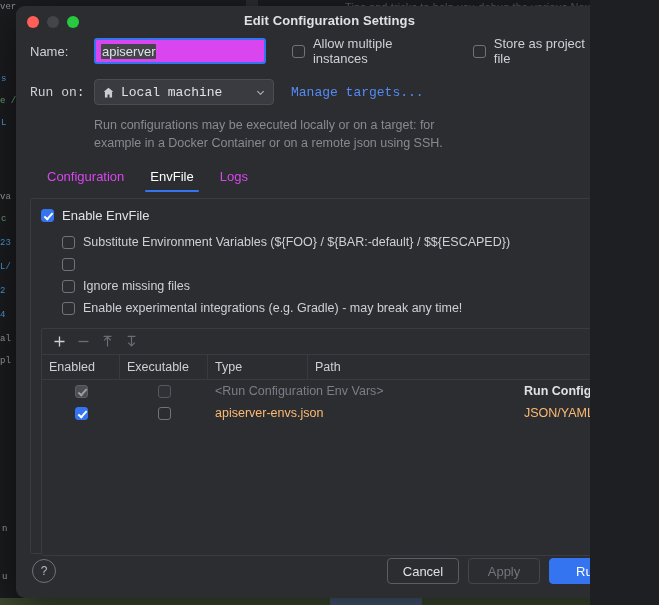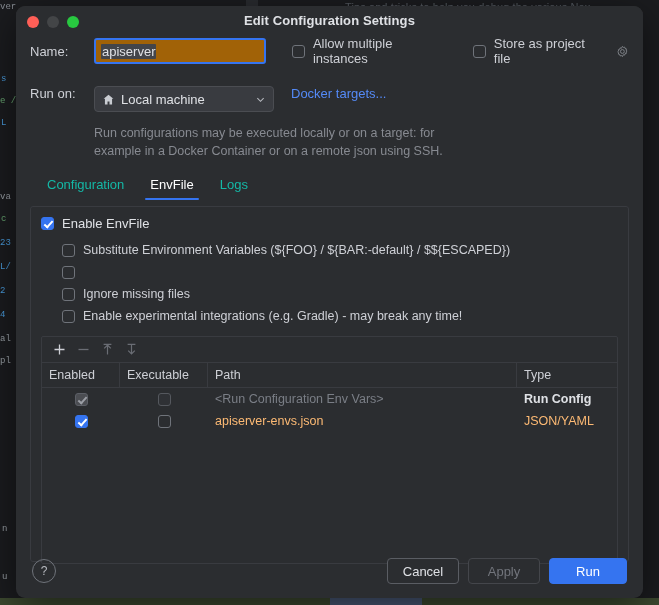--- a/index.html
+++ b/index.html
@@ -8,21 +8,21 @@
     width: 659px;
     height: 605px;
     overflow: hidden;
     background: #1e1f22;
     font-family: "Liberation Sans", sans-serif;
     -webkit-font-smoothing: antialiased;
   }
 
   #root {
     position: relative;
-    width: 659px;
+    width: 590px;
     height: 605px;
     background: #1c1d20;
     overflow: hidden;
   }
 
   
   .ide-bg {
     position: absolute;
     inset: 0;
     background: #1b1c1f;
@@ -109,21 +109,21 @@
   .lbl {
     color: #ced0d6;
     font-size: 13px;
     width: 64px;
     flex: none;
   }
   .name-input {
     width: 174px;
     height: 26px;
     box-sizing: border-box;
-    background: #a16207;
+    background: #d946ef;
     border: 2px solid #3574f0;
     border-radius: 3px;
     display: flex;
     align-items: center;
     padding: 0 5px;
   }
   .name-value {
     font-size: 13px;
     color: #dfe1e5;
     background: #43454a;
@@ -171,23 +171,24 @@
 
   .gear {
     width: 13px; height: 13px;
     margin-left: 5px;
     opacity: .72;
   }
 
   
   .row-runon {
     display: flex;
-    align-items: flex-start;
+    align-items: center;
     height: 28px;
-    margin-top: 20px;
+    margin-top: 12px;
+    font-family: Liberation Mono, monospace;
   }
   .combo {
     width: 180px;
     height: 26px;
     box-sizing: border-box;
     background: #393b40;
     border: 1px solid #4b4d52;
     border-radius: 4px;
     display: flex;
     align-items: center;
@@ -223,21 +224,21 @@
   .tabs {
     display: flex;
     gap: 0;
     margin-top: 14px;
     margin-left: 4px;
     height: 28px;
     align-items: flex-start;
   }
   .tab {
     font-size: 13px;
-    color: #14b8a6;
+    color: #d946ef;
     padding: 3px 13px 8px 13px;
     position: relative;
   }
   .tab.active { color: #ffffff; }
   .tab.active::after {
     content: "";
     position: absolute;
     left: 8px; right: 8px; bottom: 0;
     height: 2px;
     background: #3574f0;
@@ -462,21 +463,21 @@
         <div class="lbl">Run on:</div>
         <div class="combo">
           <svg class="home-icon" viewBox="0 0 16 16">
             <path fill="#c9ccd2" d="M8 2L2 7.2h1.6V14h3.2v-3.6h2.4V14h3.2V7.2H14z"></path>
           </svg>
           <span class="combo-text">Local machine</span>
           <svg class="chev" viewBox="0 0 10 10">
             <path fill="none" stroke="#b6b9bf" stroke-width="1.2" d="M1.5 3.5L5 7l3.5-3.5"></path>
           </svg>
         </div>
-        <a class="link">Docker targets...</a>
+        <a class="link">Manage targets...</a>
       </div>
 
       <div class="hint">
         <div>Run configurations may be executed locally or on a target: for</div>
         <div>example in a Docker Container or on a remote json using SSH.</div>
       </div>
 
       <div class="tabs">
         <div class="tab">Configuration</div>
         <div class="tab active">EnvFile</div>
@@ -529,22 +530,22 @@
             <div class="tbtn">
               <svg width="13" height="13" viewBox="0 0 13 13">
                 <path fill="none" stroke="#6a6d74" stroke-width="1.2" d="M6.5 1.5v9.3M3.2 7.6L6.5 11l3.3-3.4M2.6 1.3h7.8"></path>
               </svg>
             </div>
           </div>
 
           <div class="thead">
             <div class="th c-en">Enabled</div>
             <div class="th c-ex">Executable</div>
+            <div class="th c-type">Type</div>
             <div class="th c-path">Path</div>
-            <div class="th c-type">Type</div>
           </div>
 
           <div class="trow">
             <div class="td c-en">
               <span class="cb checked dim"></span>
             </div>
             <div class="td c-ex">
               <span class="cb-empty dim"></span>
             </div>
             <div class="td c-path txt-dim">&lt;Run Configuration Env Vars&gt;</div>

